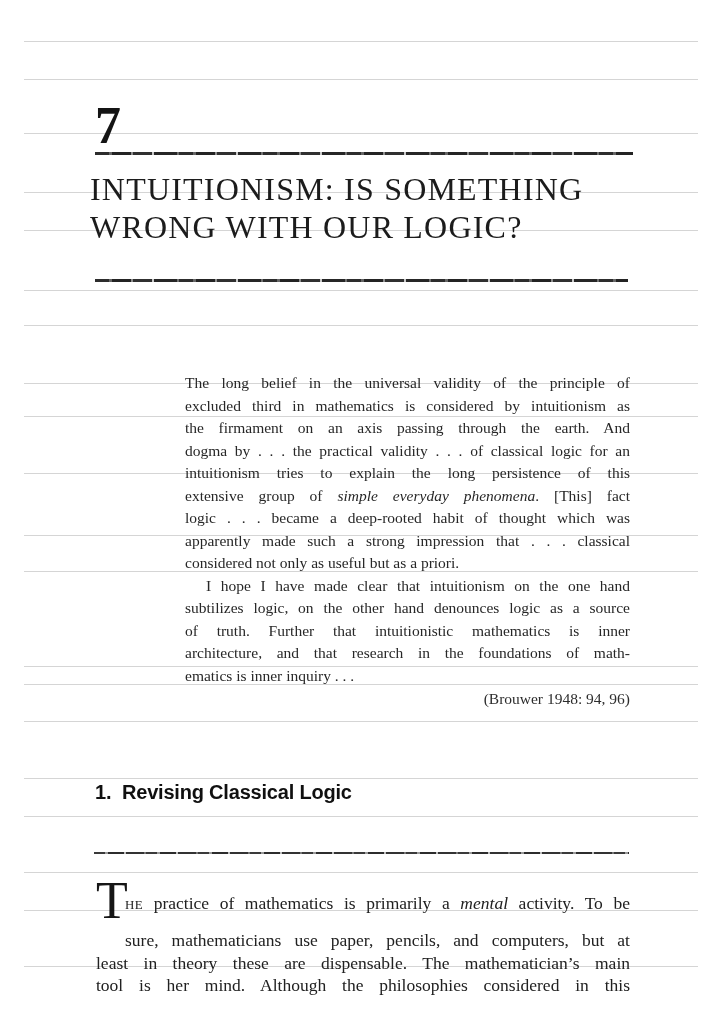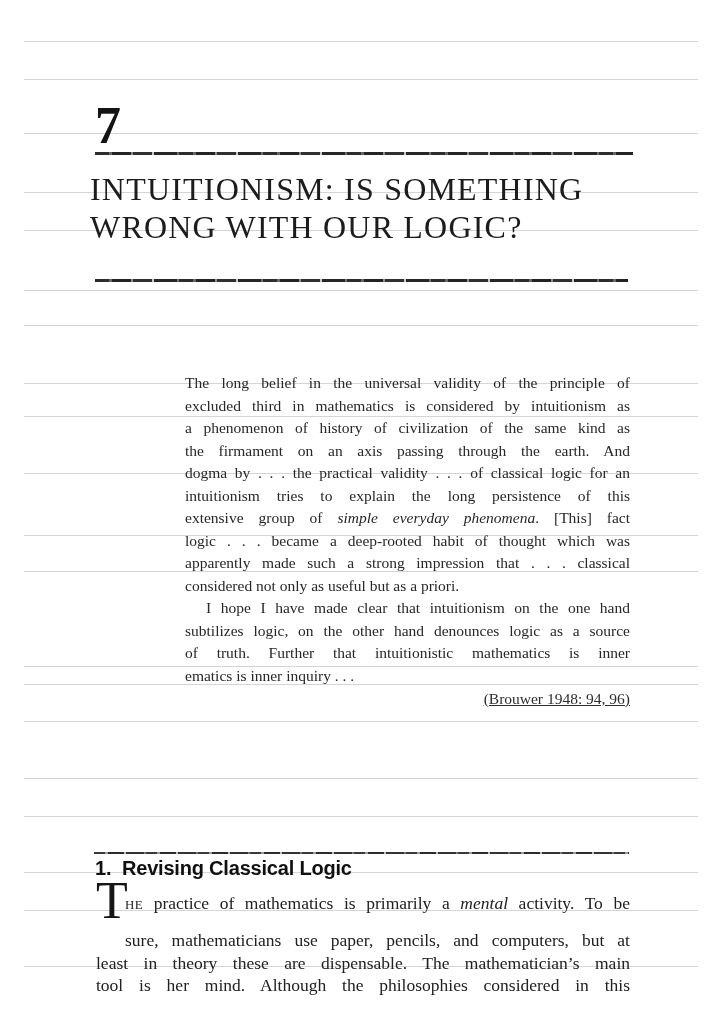--- a/index.html
+++ b/index.html
@@ -40,31 +40,31 @@
     position:absolute; left:90px; top:170px; margin:0;
     font:400 32px/38px "Liberation Serif", serif;
     color:#1c1c1c; letter-spacing:1.2px; font-weight:400;
   }
   .title-line { display:block; }
   
   .quote {
     position:absolute; left:185px; top:372px; width:445px;
     font:15.5px/22.5px "Liberation Serif", serif; color:#272727;
   }
-  .attribution { text-align:right; margin-top:1px; color:#2d2d2d;text-decoration:underline; }
+  .attribution { text-align:right; margin-top:1px; color:#2d2d2d; }
   
   .tline { text-align:justify; text-align-last:justify; }
   .tline.last { text-align-last:left; }
   .tline.indent { text-indent:21px; }
   .tline.hang { padding-left:29px;margin-top:12px; }
   .it { font-style:italic; }
   .sc { font-size:0.74em; letter-spacing:0.4px; }
   
   .section-heading {
-    position:absolute; left:95px; top:856px; margin:0;
+    position:absolute; left:95px; top:780px; margin:0;
     font:700 20px/24px "Liberation Sans", sans-serif;
     color:#101010; letter-spacing:-0.2px;
   }
   
   .body-para {
     position:absolute; left:96px; top:880px; width:534px;
     font:17.5px/22.8px "Liberation Serif", serif; color:#212121;
   }
   .dropcap {
     position:absolute; left:0; top:0;
@@ -107,33 +107,33 @@
     <span class="title-line">INTUITIONISM: IS SOMETHING</span>
     <span class="title-line">WRONG WITH OUR LOGIC?</span>
   </h1>
 
   <div class="rule rule-title"></div>
 
   <div class="quote">
     <div>
         <div class="tline"><span>The long belief in the universal validity of the principle of</span></div>
         <div class="tline"><span>excluded third in mathematics is considered by intuitionism as</span></div>
-        <div class="tline"><span>a phenomenon of history of civilization of the same kind as</span></div>
         <div class="tline"><span>the firmament on an axis passing through the earth. And</span></div>
         <div class="tline"><span>dogma by . . . the practical validity . . . of classical logic for an</span></div>
         <div class="tline"><span>intuitionism tries to explain the long persistence of this</span></div>
         <div class="tline"><span>extensive group of </span><span class="it">simple everyday phenomena</span><span>. [This] fact</span></div>
         <div class="tline"><span>logic . . . became a deep-rooted habit of thought which was</span></div>
         <div class="tline"><span>apparently made such a strong impression that . . . classical</span></div>
         <div class="tline last"><span>considered not only as useful but as a priori.</span></div>
       </div>
     <div>
         <div class="tline indent"><span>I hope I have made clear that intuitionism on the one hand</span></div>
         <div class="tline"><span>subtilizes logic, on the other hand denounces logic as a source</span></div>
         <div class="tline"><span>of truth. Further that intuitionistic mathematics is inner</span></div>
+        <div class="tline"><span>architecture, and that research in the foundations of math-</span></div>
         <div class="tline last"><span>ematics is inner inquiry . . .</span></div>
       </div>
     <div class="attribution">(Brouwer 1948: 94, 96)</div>
   </div>
 
   <h2 class="section-heading">1.&nbsp; Revising Classical Logic</h2>
 
   <div class="rule rule-section"></div>
 
   <div class="body-para">

